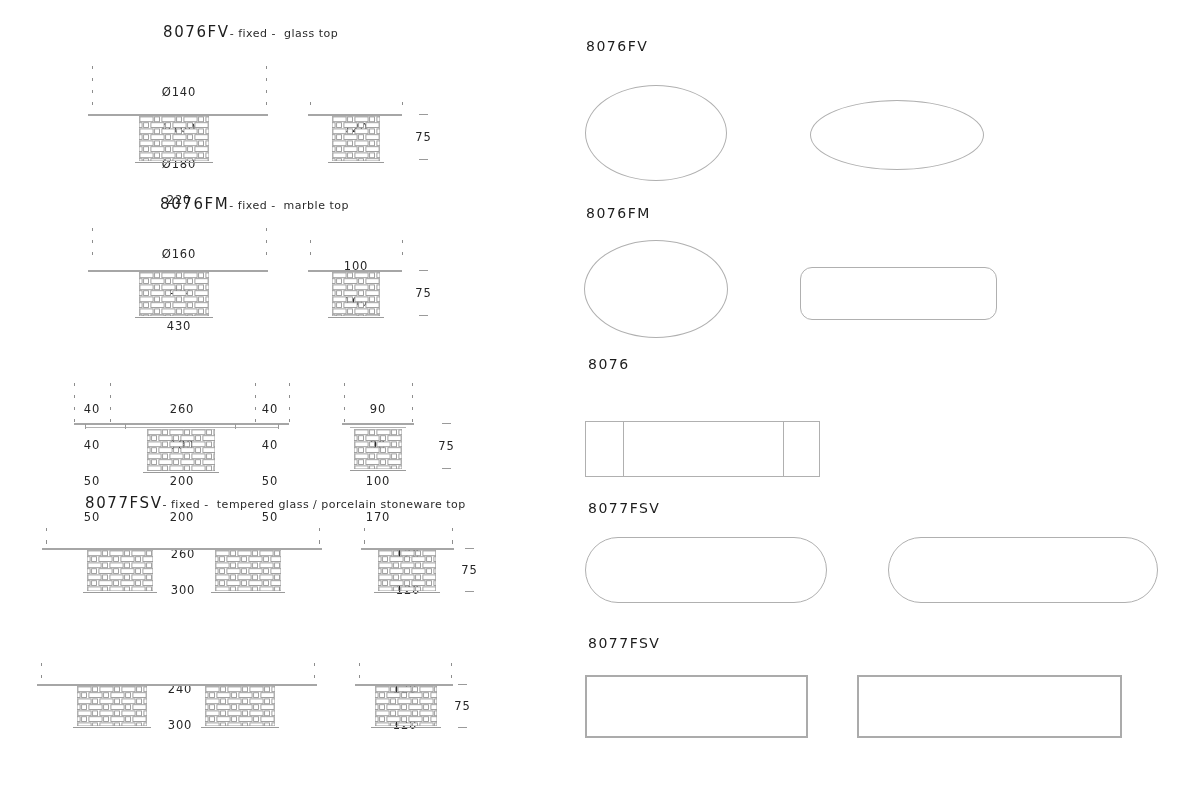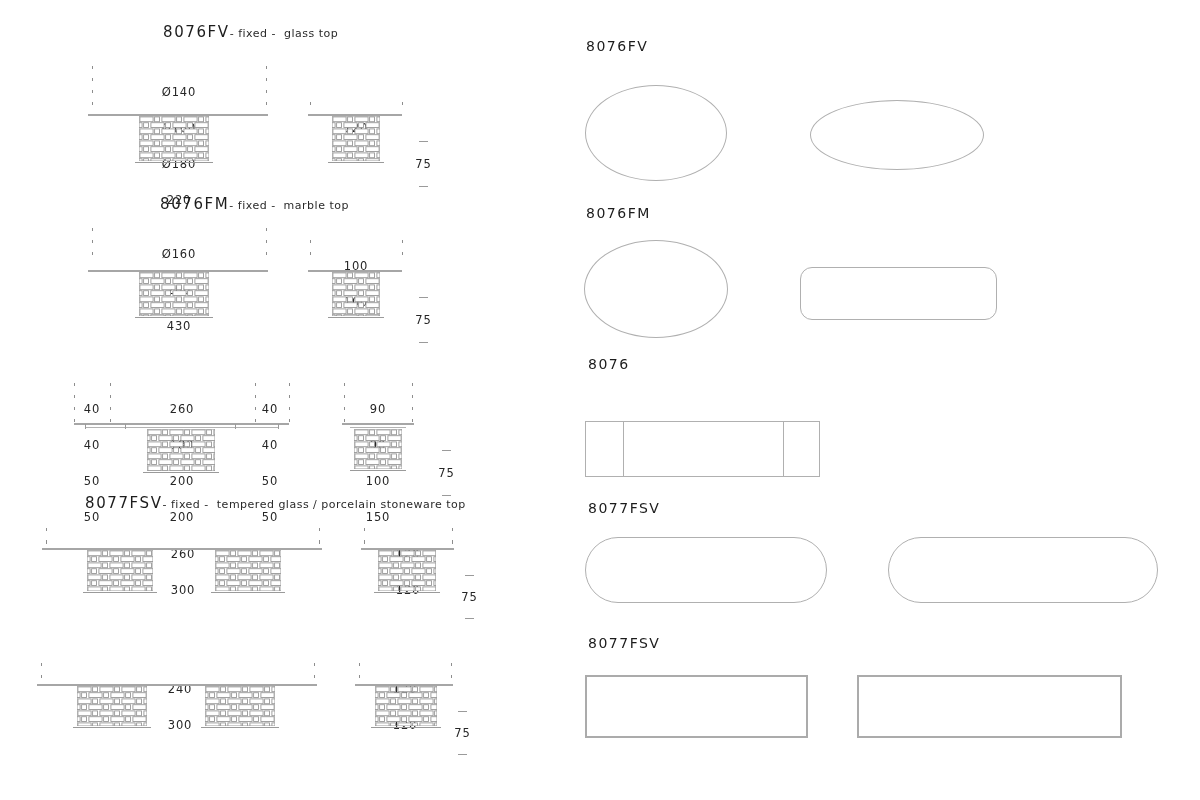--- a/index.html
+++ b/index.html
@@ -16,21 +16,21 @@
   .tickcol { position:absolute; width:1px;
              background:repeating-linear-gradient(to bottom,#8d8d8d 0 3.5px, transparent 3.5px 12px); }
   .topline { position:absolute; height:2px; background:#a6a6a6; }
   .thinline { position:absolute; height:1px; background:#b3b3b3; }
   .vtick { position:absolute; width:1px; background:#9a9a9a; }
   .ped { position:absolute; }
   .ped svg { display:block; width:100%; height:100%; }
   .ped .base { position:absolute; left:-4px; right:-4px; bottom:-2px; height:0;
                border-top:1px solid #9a9a9a; }
   .hdim { position:absolute; border-top:1px solid #9a9a9a; border-bottom:1px solid #9a9a9a;
-          display:flex; align-items:center; justify-content:center;margin-top:27px; }
+          display:flex; align-items:center; justify-content:center; }
   .hdim span { font-size:11.5px; letter-spacing:1px; color:#262626; white-space:nowrap; }
   .shape { position:absolute; border:1px solid #b0b0b0; background:#fff; box-sizing:border-box; }
   .ellipse { border-radius:50%; }
   .pill { border-radius:999px; }
   .rrect { border-radius:12px; }
   .rect2 { border-width:2px; border-color:#ababab; }
   .vline { position:absolute; top:0; bottom:0; width:1px; background:#b0b0b0; }
 </style>
 </head>
 <body>
@@ -134,21 +134,21 @@
     <div>50</div>
   </div>
   <div class="tickcol" style="left:74px;top:383px;height:46px"></div>
   <div class="tickcol" style="left:110px;top:383px;height:46px"></div>
   <div class="tickcol" style="left:255px;top:383px;height:46px"></div>
   <div class="tickcol" style="left:289px;top:383px;height:46px"></div>
   <div class="dimstack" style="left:348px;top:379px;width:60px">
     <div>90</div>
     <div>90</div>
     <div>100</div>
-    <div>150</div>
+    <div>170</div>
   </div>
   <div class="tickcol" style="left:344px;top:383px;height:46px"></div>
   <div class="tickcol" style="left:412px;top:383px;height:46px"></div>
   <div class="topline" style="left:74px;top:423px;width:215px"></div>
   <div class="thinline" style="left:85px;top:427px;width:193px"></div>
   <div class="vtick" style="left:85px;top:424px;height:5px"></div>
   <div class="vtick" style="left:125px;top:424px;height:5px"></div>
   <div class="vtick" style="left:235px;top:424px;height:5px"></div>
   <div class="vtick" style="left:278px;top:424px;height:5px"></div>
   <div class="topline" style="left:342px;top:423px;width:72px"></div>

